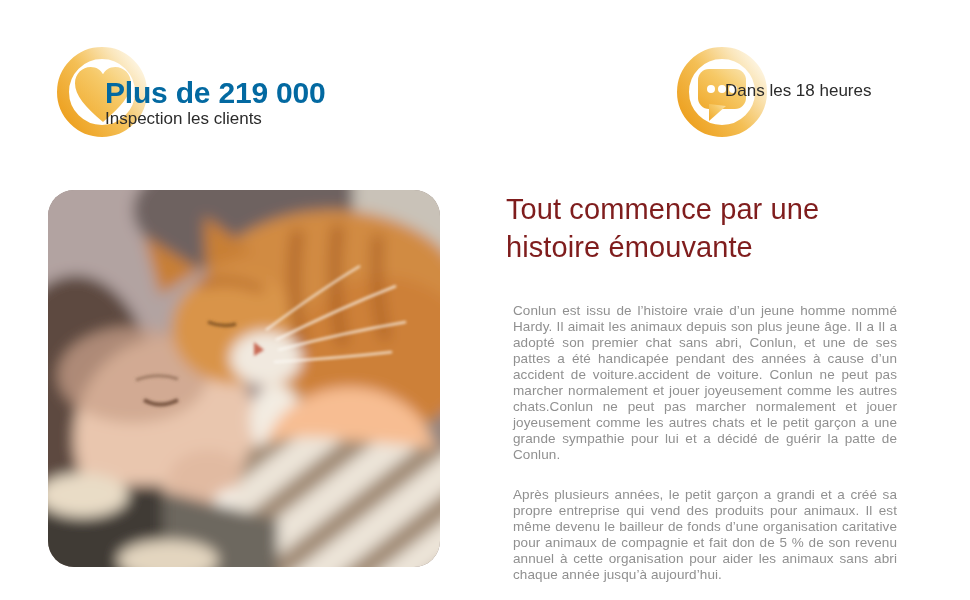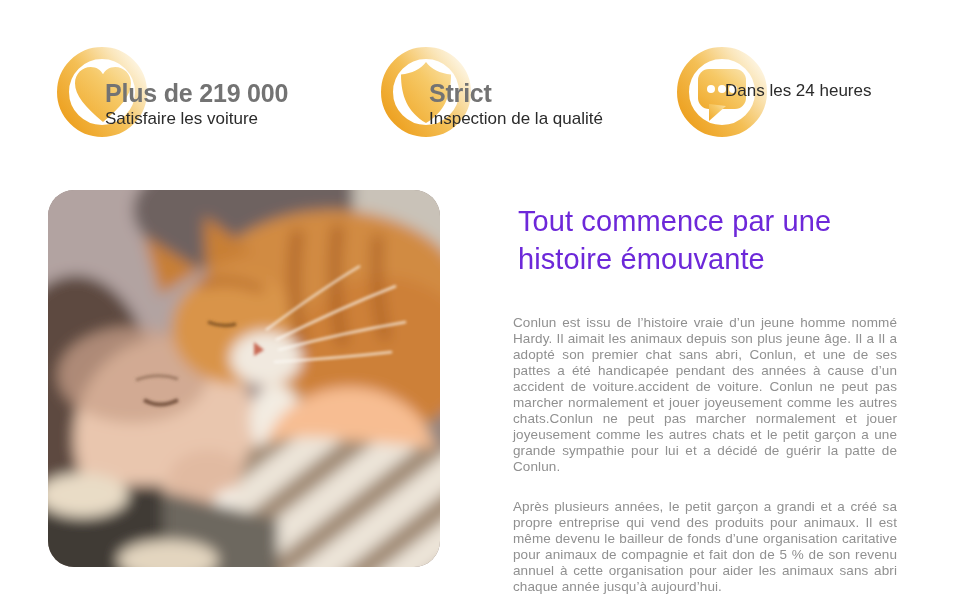--- a/index.html
+++ b/index.html
@@ -5,38 +5,38 @@
   html,body{margin:0;padding:0;background:#ffffff;}
   .canvas{
     position:relative;width:970px;height:600px;background:#ffffff;overflow:hidden;
     font-family:"Liberation Sans",sans-serif;
   }
   
   .badge{position:absolute;top:46px;width:300px;height:100px;}
   .badge-ring{position:absolute;left:0;top:0;width:92px;height:92px;}
   .badge-text{position:absolute;left:49px;top:33px;white-space:nowrap;}
   .badge-title{
-    font-size:25px;font-weight:700;color:#737373;line-height:28px;letter-spacing:-0.2px;
+    font-size:30px;font-weight:700;color:#0369a1;line-height:28px;letter-spacing:-0.2px;
   }
   .badge-subtitle{
     font-size:17px;font-weight:400;color:#2b2b2b;line-height:22px;margin-top:1px;
   }
   #badge-1{left:56px;}
   #badge-2{left:380px;}
   #badge-3{left:676px;}
   
   .photo{
     position:absolute;left:48px;top:190px;width:392px;height:377px;margin:0;
     border-radius:26px;overflow:hidden;background:#94857f;
   }
   .photo svg{display:block;width:100%;height:100%;}
   
   .story{position:absolute;left:506px;top:190px;width:398px;}
   .story h1{
-    margin:12px;font-size:29px;line-height:38px;font-weight:500;color:#6d28d9;
+    margin:0;font-size:29px;line-height:38px;font-weight:500;color:#7f1d1d;
     letter-spacing:0.1px;
   }
   .story p{
     margin:7px;color:#909090;font-size:13.5px;line-height:16px;
     text-align:justify;letter-spacing:0.1px;
   }
   .story p.p1{margin-top:37px;}
   .story p.p2{margin-top:24px;}
 </style>
 </head>
@@ -64,50 +64,38 @@
     <span class="badge-ring">
       <svg viewBox="0 0 92 92">
         <circle cx="46" cy="46" r="39" fill="none" stroke="url(#ringGrad)" stroke-width="12"></circle>
         <g transform="translate(47,49) scale(1.12) translate(-46,-46)">
           <path fill="url(#iconGrad)" d="M46,70 C30,57 21,46 21,35.5 C21,27 27.5,21 35,21 C40,21 44,23.5 46,27.5 C48,23.5 52,21 57,21 C64.5,21 71,27 71,35.5 C71,46 62,57 46,70 Z"></path>
         </g>
       </svg>
     </span>
     <div class="badge-text">
       <div class="badge-title">Plus de 219 000</div>
-      <div class="badge-subtitle">Satisfaire les voiture</div>
+      <div class="badge-subtitle">Inspection les clients</div>
     </div>
   </div>
 
-  <div class="badge" id="badge-2">
-    <span class="badge-ring">
-      <svg viewBox="0 0 92 92">
-        <circle cx="46" cy="46" r="39" fill="none" stroke="url(#ringGrad)" stroke-width="12"></circle>
-        <path fill="url(#iconGrad)" d="M46,16 C51,23 60,27.5 71,28.5 C71,50 64.5,66 46,77 C27.5,66 21,50 21,28.5 C32,27.5 41,23 46,16 Z"></path>
-      </svg>
-    </span>
-    <div class="badge-text">
-      <div class="badge-title">Strict</div>
-      <div class="badge-subtitle">Inspection de la qualité</div>
-    </div>
-  </div>
 
   <div class="badge" id="badge-3">
     <span class="badge-ring">
       <svg viewBox="0 0 92 92">
         <circle cx="46" cy="46" r="39" fill="none" stroke="url(#ringGrad)" stroke-width="12"></circle>
         <rect x="22" y="23" width="48" height="40" rx="11" fill="url(#iconGrad)"></rect>
         <path fill="url(#iconGrad)" d="M33,58 L33,75 L50,60 Z"></path>
         <circle cx="35" cy="43" r="4" fill="#ffffff"></circle>
         <circle cx="46" cy="43" r="4" fill="#ffffff"></circle>
         <circle cx="57" cy="43" r="4" fill="#ffffff"></circle>
       </svg>
     </span>
     <div class="badge-text">
-      <div class="badge-subtitle">Dans les 24 heures</div>
+      <div class="badge-subtitle">Dans les 18 heures</div>
     </div>
   </div>
 
   <figure class="photo">
     <svg viewBox="0 0 392 377" preserveAspectRatio="none">
       <defs>
         <filter id="soft" x="-20%" y="-20%" width="140%" height="140%">
             <feGaussianBlur stdDeviation="7"></feGaussianBlur>
           </filter>
         <filter id="soft2" x="-20%" y="-20%" width="140%" height="140%">

